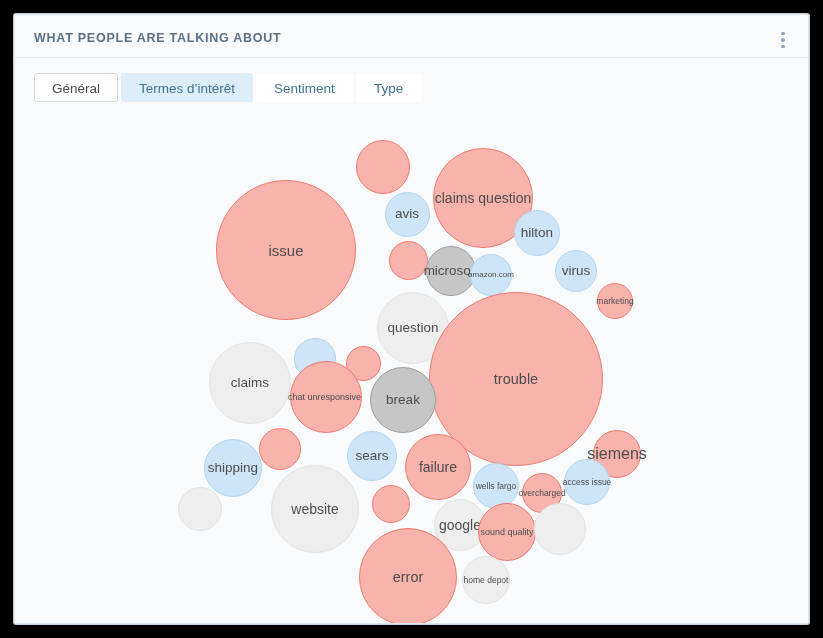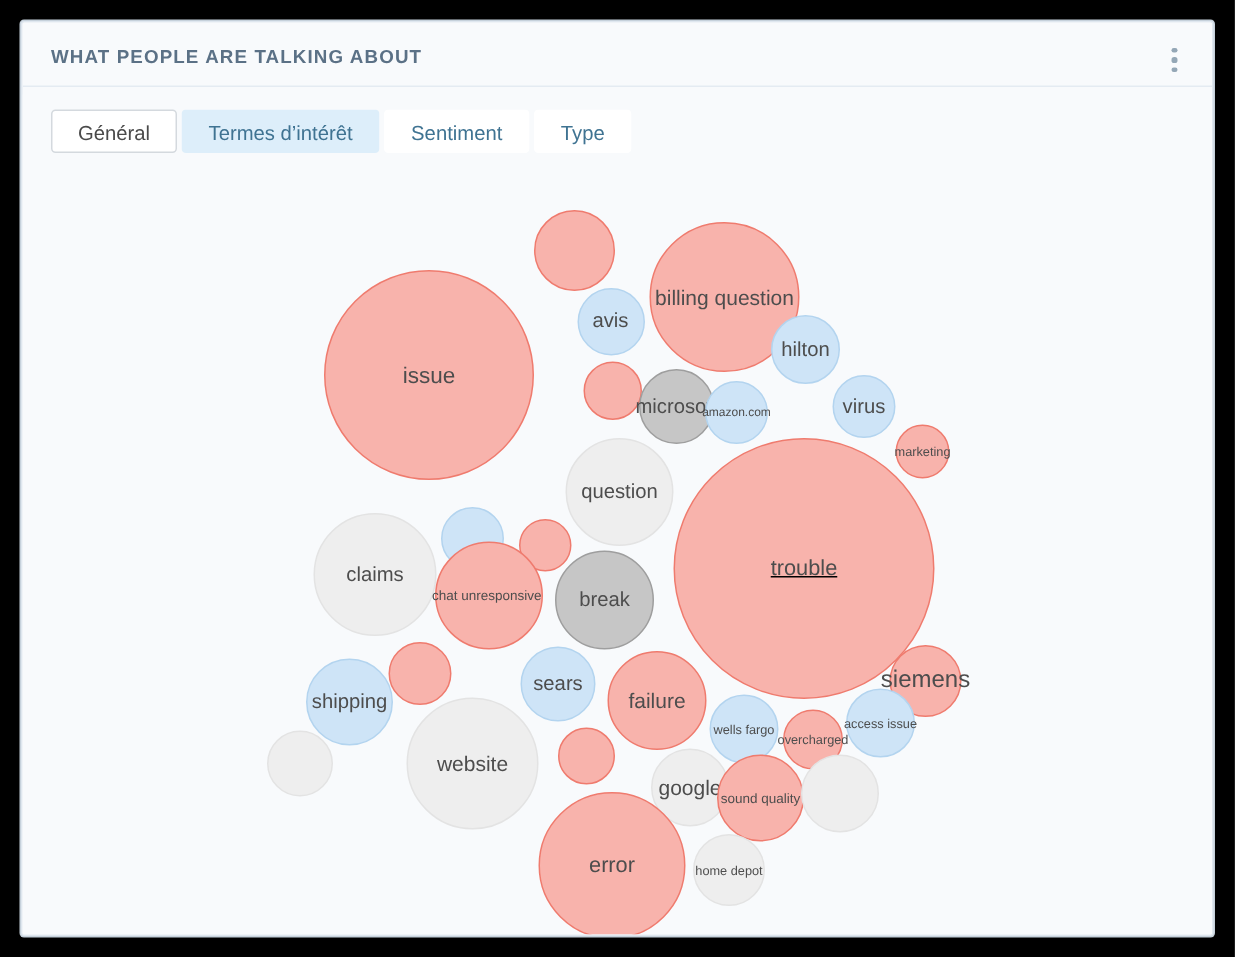--- a/index.html
+++ b/index.html
@@ -189,42 +189,42 @@
     <div id="chart-area">
       <div id="bubble-layer">
           <div class="bubble c-red" style="left: 201px; top: 71px; width: 140px; height: 140px;">
             <span class="bubble-label" style="font-size: 15px;">issue</span>
           </div>
           <div class="bubble c-red" style="left: 341px; top: 31px; width: 54px; height: 54px;"></div>
           <div class="bubble c-blue" style="left: 369.5px; top: 82.5px; width: 45px; height: 45px;">
             <span class="bubble-label" style="font-size: 13.5px;">avis</span>
           </div>
           <div class="bubble c-red" style="left: 418px; top: 39px; width: 100px; height: 100px;">
-            <span class="bubble-label" style="font-size: 14px;">billing question</span>
+            <span class="bubble-label" style="font-size: 14px;">claims question</span>
           </div>
           <div class="bubble c-red" style="left: 373.5px; top: 131.5px; width: 39px; height: 39px;"></div>
           <div class="bubble c-gray" style="left: 411px; top: 137px; width: 50px; height: 50px;">
             <span class="bubble-label" style="font-size: 13.5px;">microsoft</span>
           </div>
           <div class="bubble c-blue" style="left: 455px; top: 145px; width: 42px; height: 42px;">
             <span class="bubble-label" style="font-size: 8px;">amazon.com</span>
           </div>
           <div class="bubble c-blue" style="left: 499px; top: 101px; width: 46px; height: 46px;">
             <span class="bubble-label" style="font-size: 13.5px;">hilton</span>
           </div>
           <div class="bubble c-blue" style="left: 540px; top: 141px; width: 42px; height: 42px;">
             <span class="bubble-label" style="font-size: 13.5px;">virus</span>
           </div>
           <div class="bubble c-red" style="left: 582px; top: 174px; width: 36px; height: 36px;">
             <span class="bubble-label" style="font-size: 8.5px;">marketing</span>
           </div>
           <div class="bubble c-light" style="left: 362px; top: 183px; width: 72px; height: 72px;">
             <span class="bubble-label" style="font-size: 13.5px;">question</span>
           </div>
-          <div class="bubble c-red" style="left: 434px; top: 183px; width: 174px; height: 174px; text-decoration: underline;">
+          <div class="bubble c-red" style="left: 414px; top: 183px; width: 174px; height: 174px;">
             <span class="bubble-label" style="font-size: 14.5px;">trouble</span>
           </div>
           <div class="bubble c-light" style="left: 194px; top: 233px; width: 82px; height: 82px;">
             <span class="bubble-label" style="font-size: 13.5px;">claims</span>
           </div>
           <div class="bubble c-blue" style="left: 279px; top: 229px; width: 42px; height: 42px;"></div>
           <div class="bubble c-red" style="left: 330.5px; top: 236.5px; width: 35px; height: 35px;"></div>
           <div class="bubble c-red" style="left: 275px; top: 252px; width: 72px; height: 72px; justify-content: flex-end;">
             <span class="bubble-label" style="font-size: 9px;">chat unresponsive</span>
           </div>

